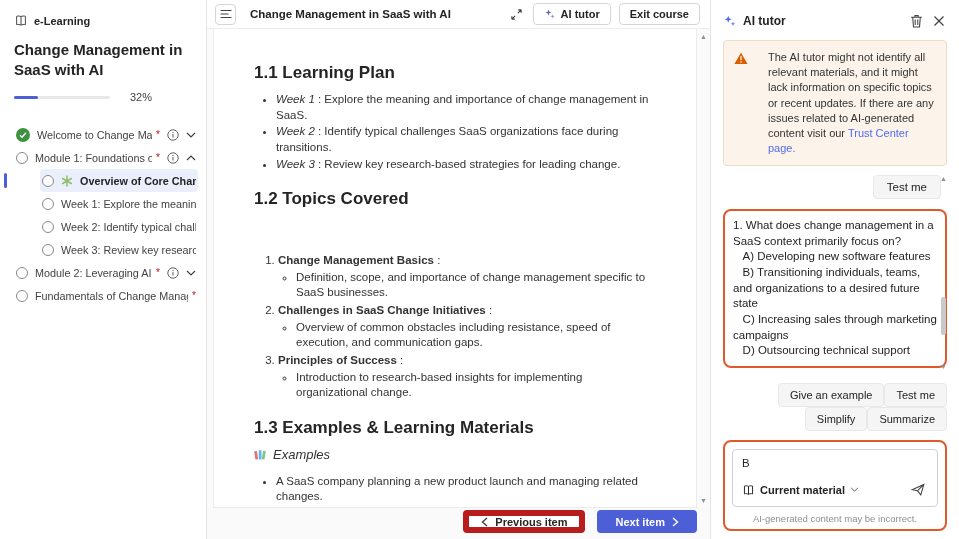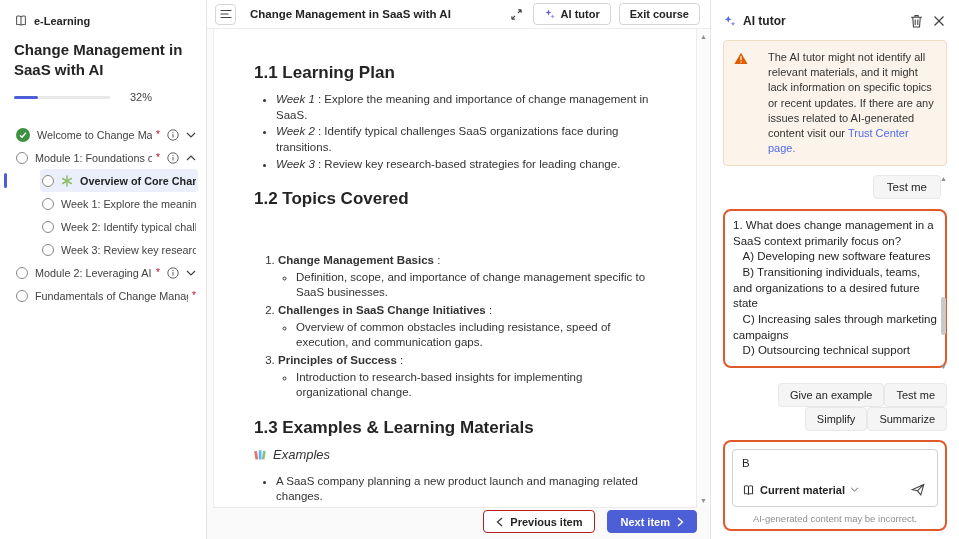--- a/index.html
+++ b/index.html
@@ -37,21 +37,21 @@
   .doc h2 { font-size:17px; font-weight:bold; margin:0 0 9px; color:#242424; }
   .doc section { margin-bottom:17px; }
   ul.disc { list-style:disc; padding-left:22px; font-size:11.5px; line-height:1.36; color:#333; }
   ul.disc li { margin-bottom:1px; }
   ol.num { list-style:decimal; padding-left:24px; font-size:11.5px; line-height:1.36; color:#333;margin-top:44px; }
   ul.circle { list-style:circle; padding-left:18px; margin:1px 0 2px; }
   .caption { display:flex; align-items:center; gap:6px; font-size:13px; font-style:italic; color:#333; margin:0 0 12px; }
   .caption2 { margin:14px 0 12px; }
   .v-scroll { position:absolute; right:1px; top:4px; bottom:4px; width:11px; display:flex; flex-direction:column; justify-content:space-between; align-items:center; color:#8f8f8f; font-size:7px; }
   .bottombar { height:31px; background:#fafafa; display:flex; justify-content:flex-end; align-items:center; gap:12px; padding:0 13px 4px; }
-  .btn-nav { height:23px; border:1px solid #b91c1c; border-radius:4px; background:#fff; font-size:11px; font-weight:bold; color:#242424; display:flex; align-items:center; gap:7px; padding:0 12px; cursor:pointer; font-family:inherit; }
+  .btn-nav { height:23px; border:6px solid #b91c1c; border-radius:4px; background:#fff; font-size:11px; font-weight:bold; color:#242424; display:flex; align-items:center; gap:7px; padding:0 12px; cursor:pointer; font-family:inherit; }
   .btn-next { background:#4C5FD6; border-color:#4C5FD6; color:#fff; }
 
   
   .tutor { width:249px; min-width:249px; background:#fff; border-left:1px solid #e4e4e4; display:flex; flex-direction:column; padding:12px 12px 8px; }
   .t-header { display:flex; align-items:center; gap:6px; margin-bottom:10px; }
   .t-title { flex:1; font-size:12px; font-weight:bold; }
   .t-icon-btn { background:none; border:none; padding:2px; display:flex; align-items:center; cursor:pointer; }
   .warnbox { background:#fcf4ea; border:1px solid #eeddc3; border-radius:4px; padding:9px 10px; display:flex; gap:20px; font-size:11px; line-height:1.38; color:#333; }
   .warnbox a { color:#4F6BED; text-decoration:none; cursor:pointer; }
   .chat { flex:1; position:relative; display:flex; flex-direction:column; margin-top:9px; overflow:hidden; }

